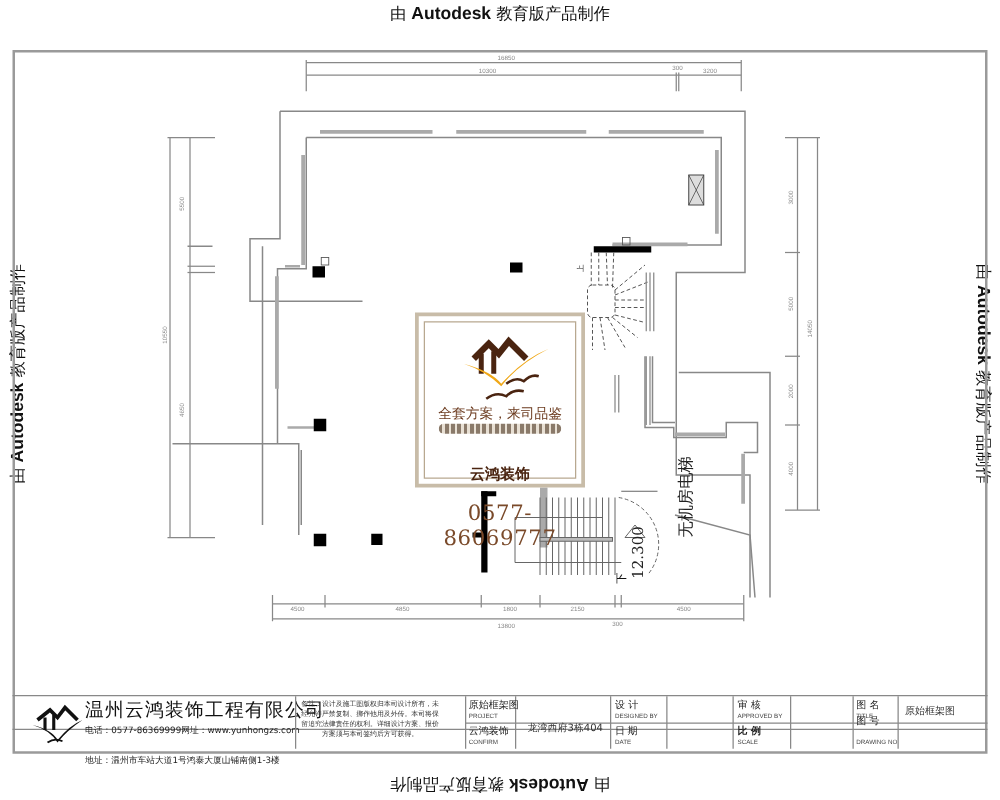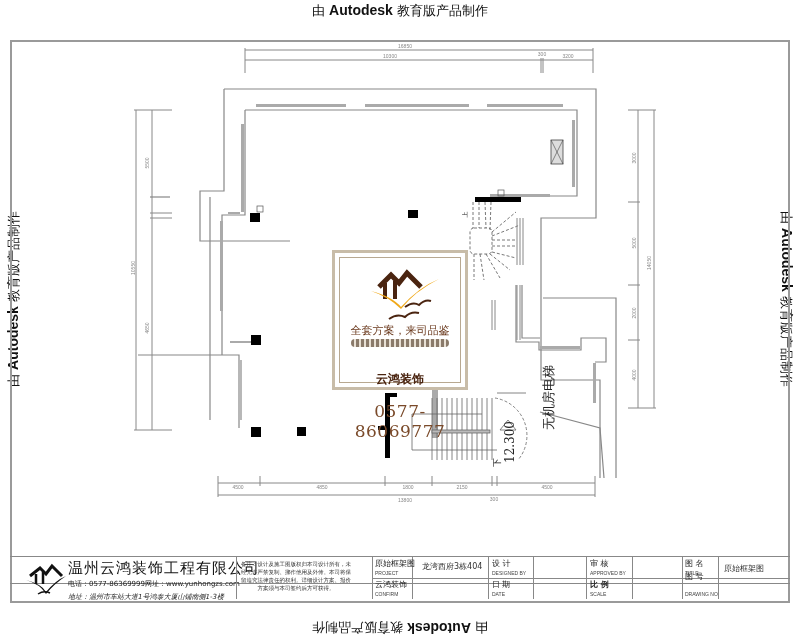--- a/index.html
+++ b/index.html
@@ -225,38 +225,38 @@
 <div class="title-block">
   <svg width="50" height="40" style="position:absolute;left:10px;top:3px;">
     <path d="M10 16 L20 8 L26 14 L32 6 L42 16" stroke="#111" stroke-width="3" fill="none"></path>
     <line x1="16" y1="14" x2="16" y2="24" stroke="#111" stroke-width="2.5"></line>
     <line x1="23" y1="12" x2="23" y2="24" stroke="#111" stroke-width="2.5"></line>
     <path d="M6 20 Q22 24 26 32 Q36 20 46 16 Q34 24 26 34 Q20 24 6 20 Z" fill="#111"></path>
     <path d="M18 34 Q24 30 30 33" stroke="#111" stroke-width="1.5" fill="none"></path>
   </svg>
   <div class="company-name">温州云鸿装饰工程有限公司</div>
   <div class="company-line" style="top:22px;">电话：0577-86369999网址：www.yunhongzs.com</div>
-  <div class="company-line" style="top:35px;font-style:italic;">地址：温州市车站大道1号鸿泰大厦山铺南侧1-3楼</div>
+  <div class="company-line" style="top:46px;">地址：温州市车站大道1号鸿泰大厦山铺南侧1-3楼</div>
 
   <div class="tb-cell" style="left:226px;top:0;width:1px;height:42px;"></div>
   <div class="note">备注：设计及施工图版权归本司设计所有，未经允许严禁复制、挪作他用及外传。本司将保留追究法律责任的权利。详细设计方案、报价方案须与本司签约后方可获得。</div>
 
   <div class="tb-cell" style="left:362px;top:0;width:418px;height:42px;"></div>
   <div style="position:absolute;left:362px;top:21px;width:418px;border-top:1px solid #888;"></div>
   <div class="tb-cell" style="left:402px;top:0;height:42px;"></div>
   <div class="tb-cell" style="left:478px;top:0;height:42px;"></div>
   <div class="tb-cell" style="left:523px;top:0;height:42px;"></div>
   <div class="tb-cell" style="left:576px;top:0;height:42px;"></div>
   <div class="tb-cell" style="left:622px;top:0;height:42px;"></div>
   <div class="tb-cell" style="left:672px;top:0;height:42px;"></div>
   <div class="tb-cell" style="left:708px;top:0;height:42px;"></div>
 
   <div class="tb-label" style="left:365px;top:2px;">原始框架图</div>
   <div class="tb-sub" style="left:365px;top:13px;">PROJECT</div>
-  <div class="tb-val" style="left:412px;top:4px;">龙湾西府3栋404</div>
+  <div class="tb-val" style="left:412px;top:20px;">龙湾西府3栋404</div>
   <div class="tb-label" style="left:365px;top:23px;">云鸿装饰</div>
   <div class="tb-sub" style="left:365px;top:34px;">CONFIRM</div>
 
   <div class="tb-label" style="left:482px;top:2px;">设 计</div>
   <div class="tb-sub" style="left:482px;top:13px;">DESIGNED BY</div>
   <div class="tb-label" style="left:482px;top:23px;font-family:Liberation Serif, serif;">日 期</div>
   <div class="tb-sub" style="left:482px;top:34px;">DATE</div>
 
   <div class="tb-label" style="left:580px;top:2px;">审 核</div>
   <div class="tb-sub" style="left:580px;top:13px;">APPROVED BY</div>

